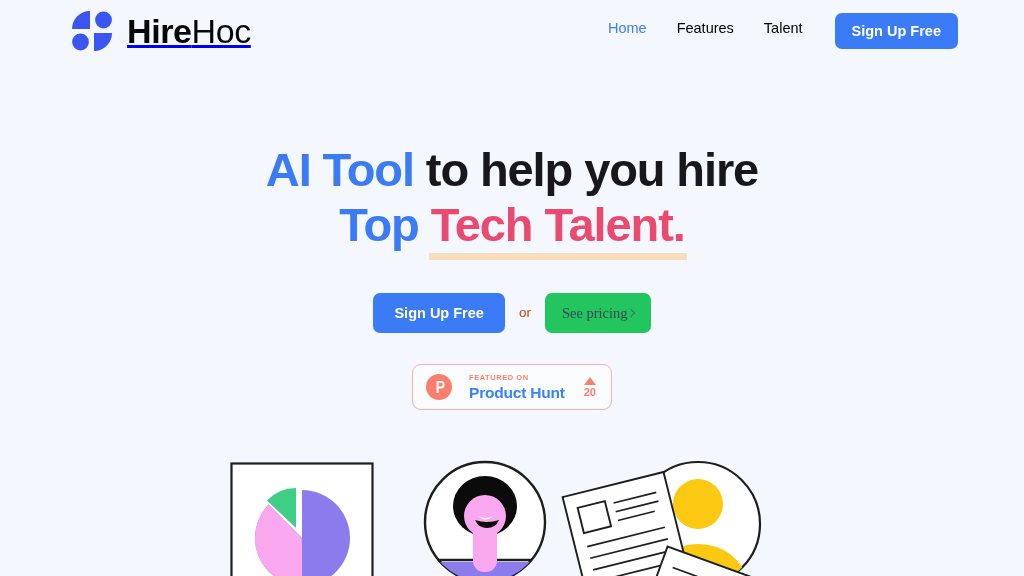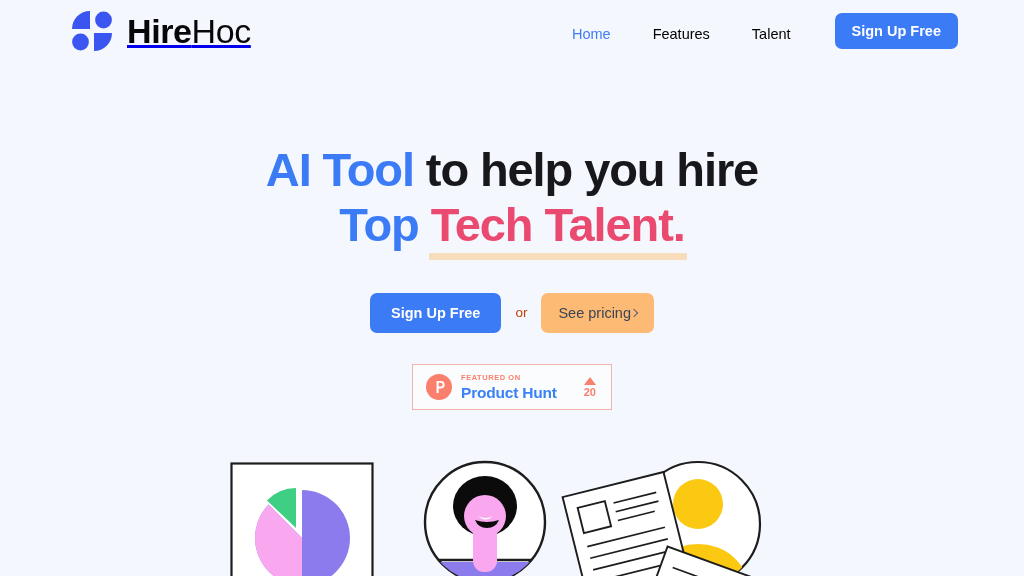--- a/index.html
+++ b/index.html
@@ -44,22 +44,22 @@
     letter-spacing: -0.4px;
     color: #07070a;
     line-height: 1;
     white-space: nowrap;
   }
   .brand-word .w-bold { font-weight: 700; }
   .brand-word .w-light { font-weight: 400; }
 
   .main-nav {
     display: flex;
-    align-items: flex-end;
-    gap: 12px;
+    align-items: flex-start;
+    gap: 0px;
   }
 
   .nav-link {
     font-size: 14.5px;
     color: #000000;
     text-decoration: none;
     padding: 8px 15px;
     white-space: nowrap;
     line-height: 1;
   }
@@ -141,29 +141,29 @@
     white-space: nowrap;
   }
 
   .cta-or {
     font-size: 13.5px;
     color: #c2410c;
     line-height: 1;
   }
 
   .btn-pricing {
-    background: #fdba74;
+    background: #22c55e;
     color: #3c4454;
     font-size: 14.5px;
     border: none;
     border-radius: 7px;
     padding: 13px 17px;
     cursor: pointer;
     line-height: 1;
-    font-family: Liberation Sans, sans-serif;
+    font-family: Liberation Serif, serif;
     display: inline-flex;
     align-items: center;
     gap: 0;
     white-space: nowrap;
   }
 
   .chev {
     display: inline-block;
     width: 6px;
     height: 6px;
@@ -177,26 +177,26 @@
   .ph-badge-wrap {
     margin-top: 31px;
     display: flex;
     justify-content: center;
   }
 
   .ph-badge {
     width: 200px;
     height: 46px;
     border: 1.5px solid #f3b2ab;
-    border-radius: 0;
+    border-radius: 9px;
     background: #fbfcfe;
     display: flex;
     align-items: center;
     padding: 0 13px;
-    gap: 9px;
+    gap: 17px;
     cursor: pointer;
   }
 
   .ph-logo {
     width: 26px;
     height: 26px;
     flex: 0 0 26px;
   }
 
   .ph-text { text-align: left; flex: 1 1 auto; }

